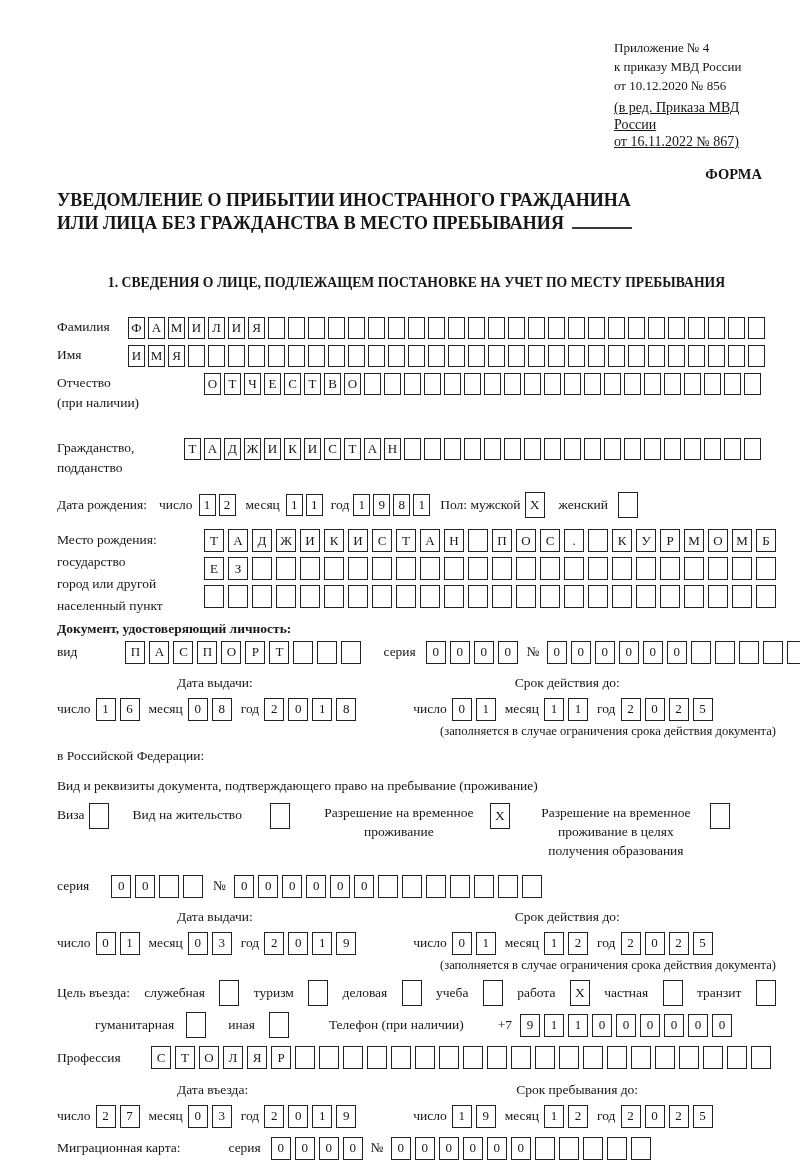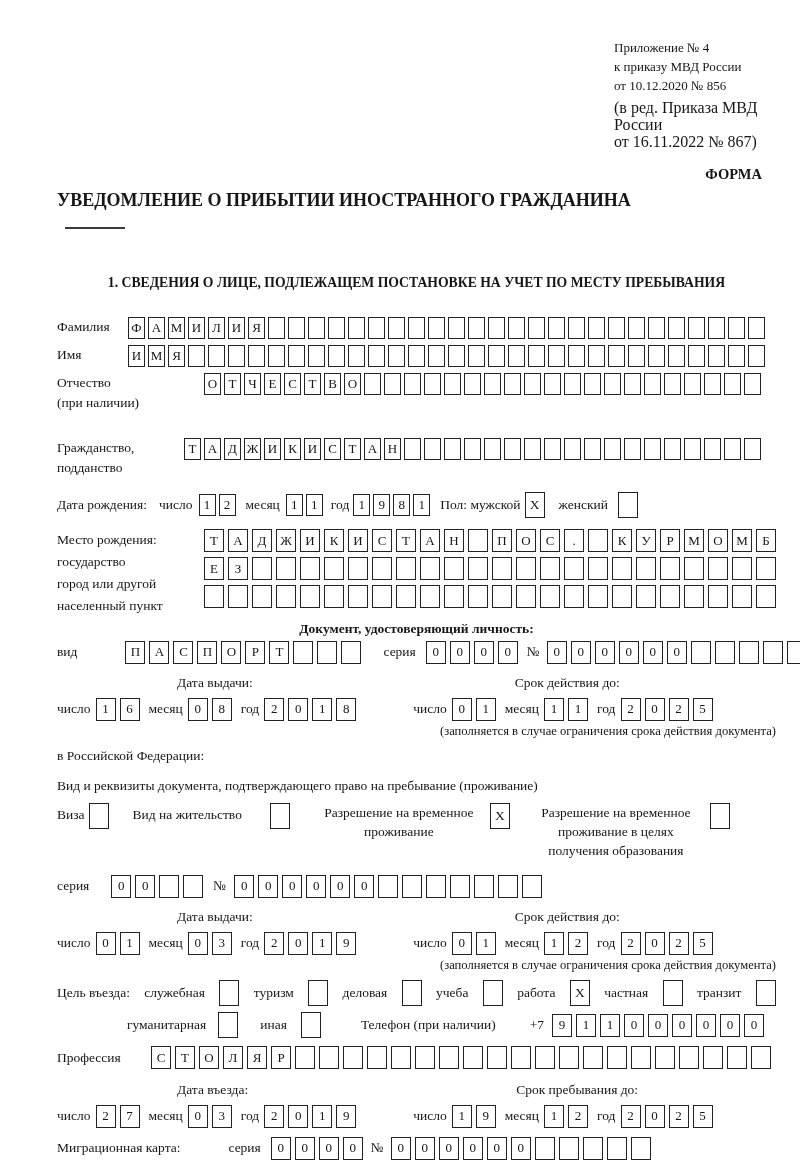--- a/index.html
+++ b/index.html
@@ -3,40 +3,40 @@
 <meta charset="utf-8">
 <style>
   html,body{margin:0;padding:0;background:#ffffff;}
   .page{
     width:800px;height:1163px;box-sizing:border-box;
     padding:38px 24px 10px 57px;
     font-family:"Liberation Serif",serif;color:#161616;background:#fff;
     overflow:hidden;
   }
   .refblock{margin-left:557px;font-size:13px;line-height:19px;}
-  .refblock .sub{font-size:16px;line-height:17px;}
+  .refblock .sub{font-size:14px;line-height:17px;text-decoration:underline;}
   .refblock .sub.first{margin-top:4px;}
   .forma{text-align:right;padding-right:14px;font-weight:bold;font-size:14.5px;margin-top:16px;}
   .title{text-align:left;font-weight:bold;font-size:18px;line-height:23px;margin-top:6px;}
   .uline{display:inline-block;width:60px;height:13px;border-bottom:2.2px solid #3a3a3a;margin-left:8px;}
   .sec-heading{text-align:center;font-weight:bold;font-size:13.7px;margin-top:40px;}
   .row{display:flex;align-items:flex-start;}
   .vc{align-items:center;}
   .lbl{flex:none;line-height:20px;font-size:13.5px;}
   .t{font-size:13.5px;line-height:24px;flex:none;}
   .strip{display:flex;gap:3px;flex:none;flex-wrap:nowrap;}
   .strip.wg{gap:4px;}
   .stripcol{display:flex;flex-direction:column;gap:5px;}
   .cell{box-sizing:border-box;width:17px;height:22px;border:1.6px solid #222;
         display:flex;align-items:center;justify-content:center;
         font-size:13px;flex:none;background:#fff;}
   .cell.w{width:20px;height:23px;}
   .cell.cb{width:20px;height:26px;font-size:13.5px;}
   .note{font-size:12.6px;text-align:right;line-height:17px;}
-  .center{text-align:center;}
+  .center{text-align:left;}
   .b{font-weight:bold;}
   .optstack{text-align:center;font-size:13.5px;line-height:19px;}
   .dg{display:flex;align-items:center;flex:none;}
   .dg .t{margin-right:5px;}
   .dg .strip{margin-right:9px;}
 </style>
 </head>
 <body>
 
 <div class="page">
@@ -46,21 +46,21 @@
     <div>к приказу МВД России</div>
     <div>от 10.12.2020 № 856</div>
     <div class="sub first">(в ред. Приказа МВД России</div>
     <div class="sub">от 16.11.2022 № 867)</div>
   </div>
 
   <div class="forma">ФОРМА</div>
 
   <div class="title">
     <div>УВЕДОМЛЕНИЕ О ПРИБЫТИИ ИНОСТРАННОГО ГРАЖДАНИНА</div>
-    <div><span class="uline"></span></div>
+    <div><span>ИЛИ ЛИЦА БЕЗ ГРАЖДАНСТВА В МЕСТО ПРЕБЫВАНИЯ</span><span class="uline"></span></div>
   </div>
 
   <div class="sec-heading">1. СВЕДЕНИЯ О ЛИЦЕ, ПОДЛЕЖАЩЕМ ПОСТАНОВКЕ НА УЧЕТ ПО МЕСТУ ПРЕБЫВАНИЯ</div>
 
   <div class="row" style="margin-top:26px">
     <div class="lbl" style="width:71px">Фамилия</div>
     <div class="strip">
         <span class="cell">Ф</span>
         <span class="cell">А</span>
         <span class="cell">М</span>
@@ -536,21 +536,21 @@
     <span class="strip">
         <span class="cell cb"></span>
       </span>
     <span class="t">транзит</span>
     <span class="strip">
         <span class="cell cb"></span>
       </span>
   </div>
 
   <div class="row vc" style="margin-top:6px">
-    <span class="t" style="margin-left:70px">гуманитарная</span>
+    <span class="t" style="margin-left:38px">гуманитарная</span>
     <span class="strip" style="margin-left:12px">
         <span class="cell cb"></span>
       </span>
     <span class="t" style="margin-left:22px">иная</span>
     <span class="strip" style="margin-left:14px">
         <span class="cell cb"></span>
       </span>
     <span class="t" style="margin-left:40px">Телефон (при наличии)</span>
     <span class="t" style="margin-left:34px;margin-right:8px">+7</span>
     <span class="strip wg">

